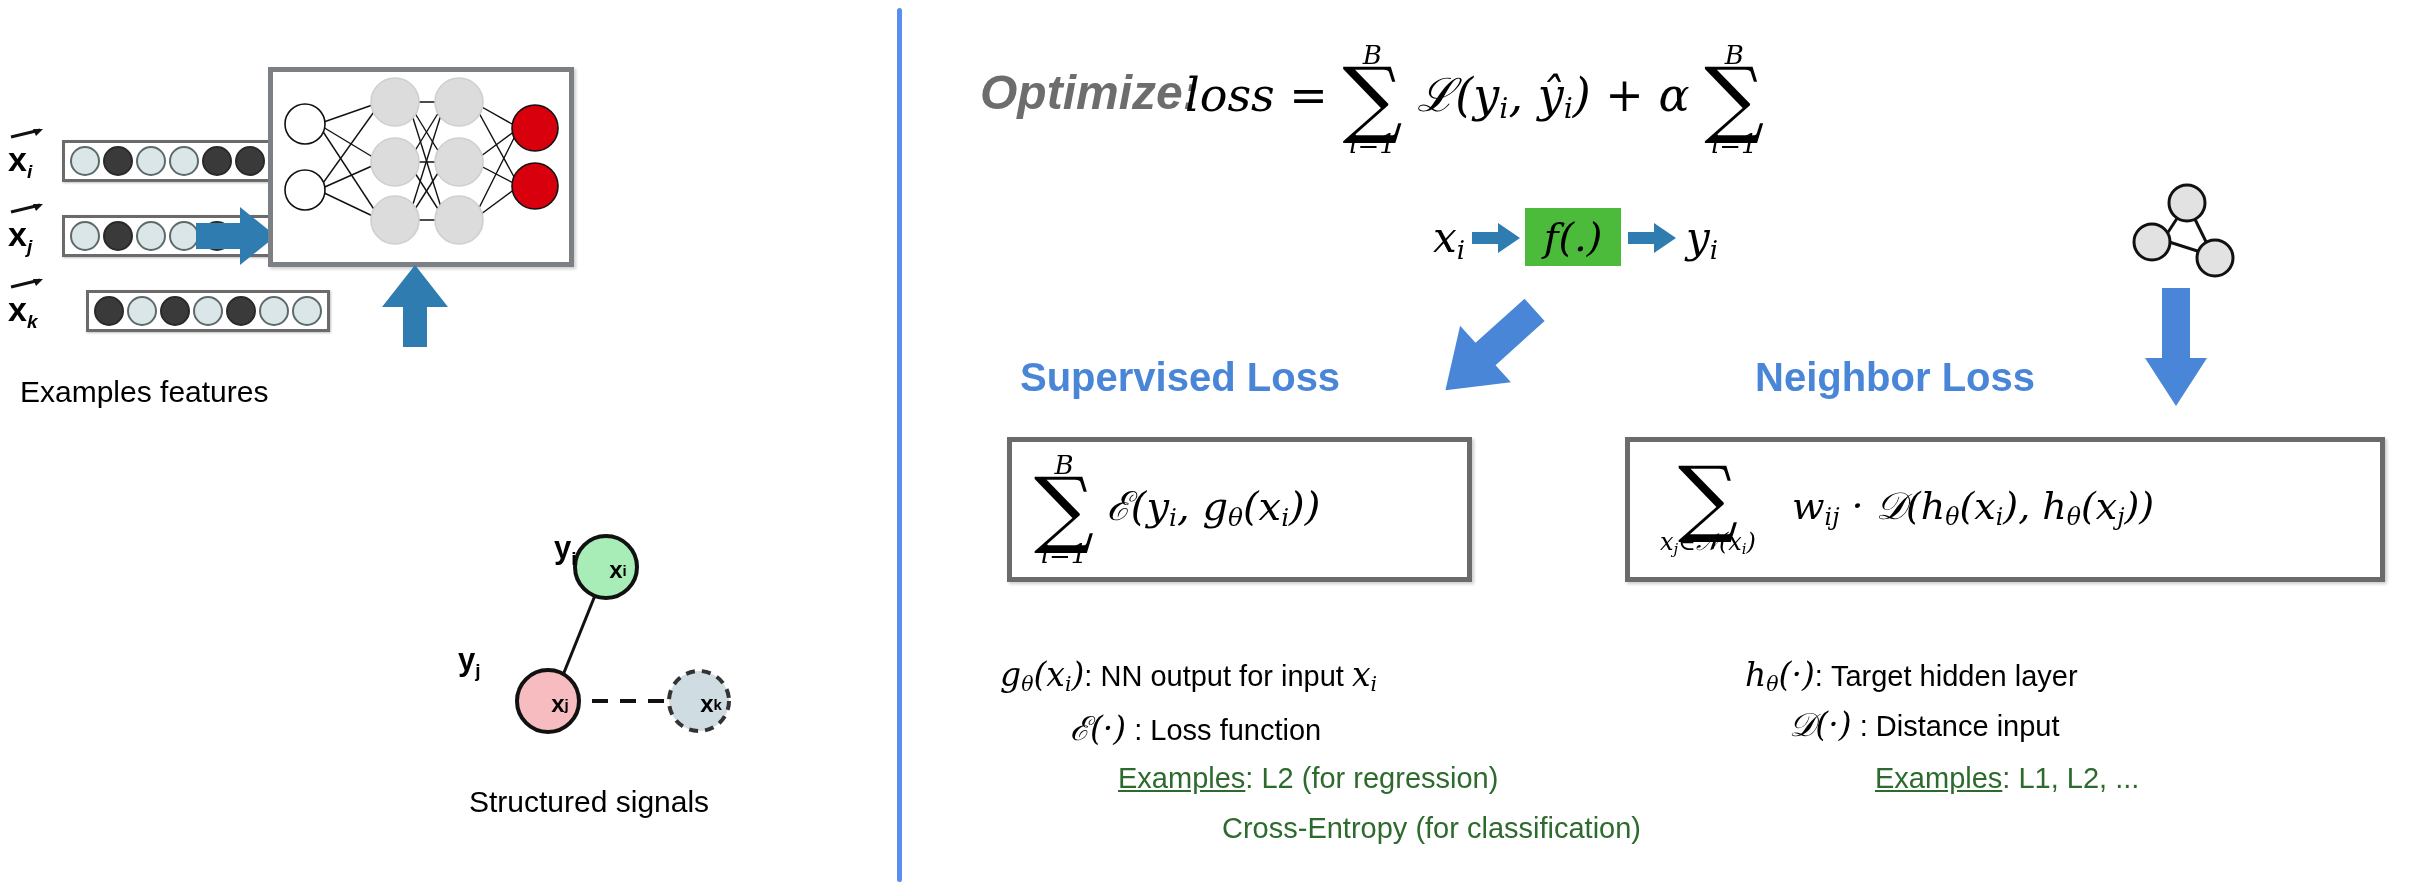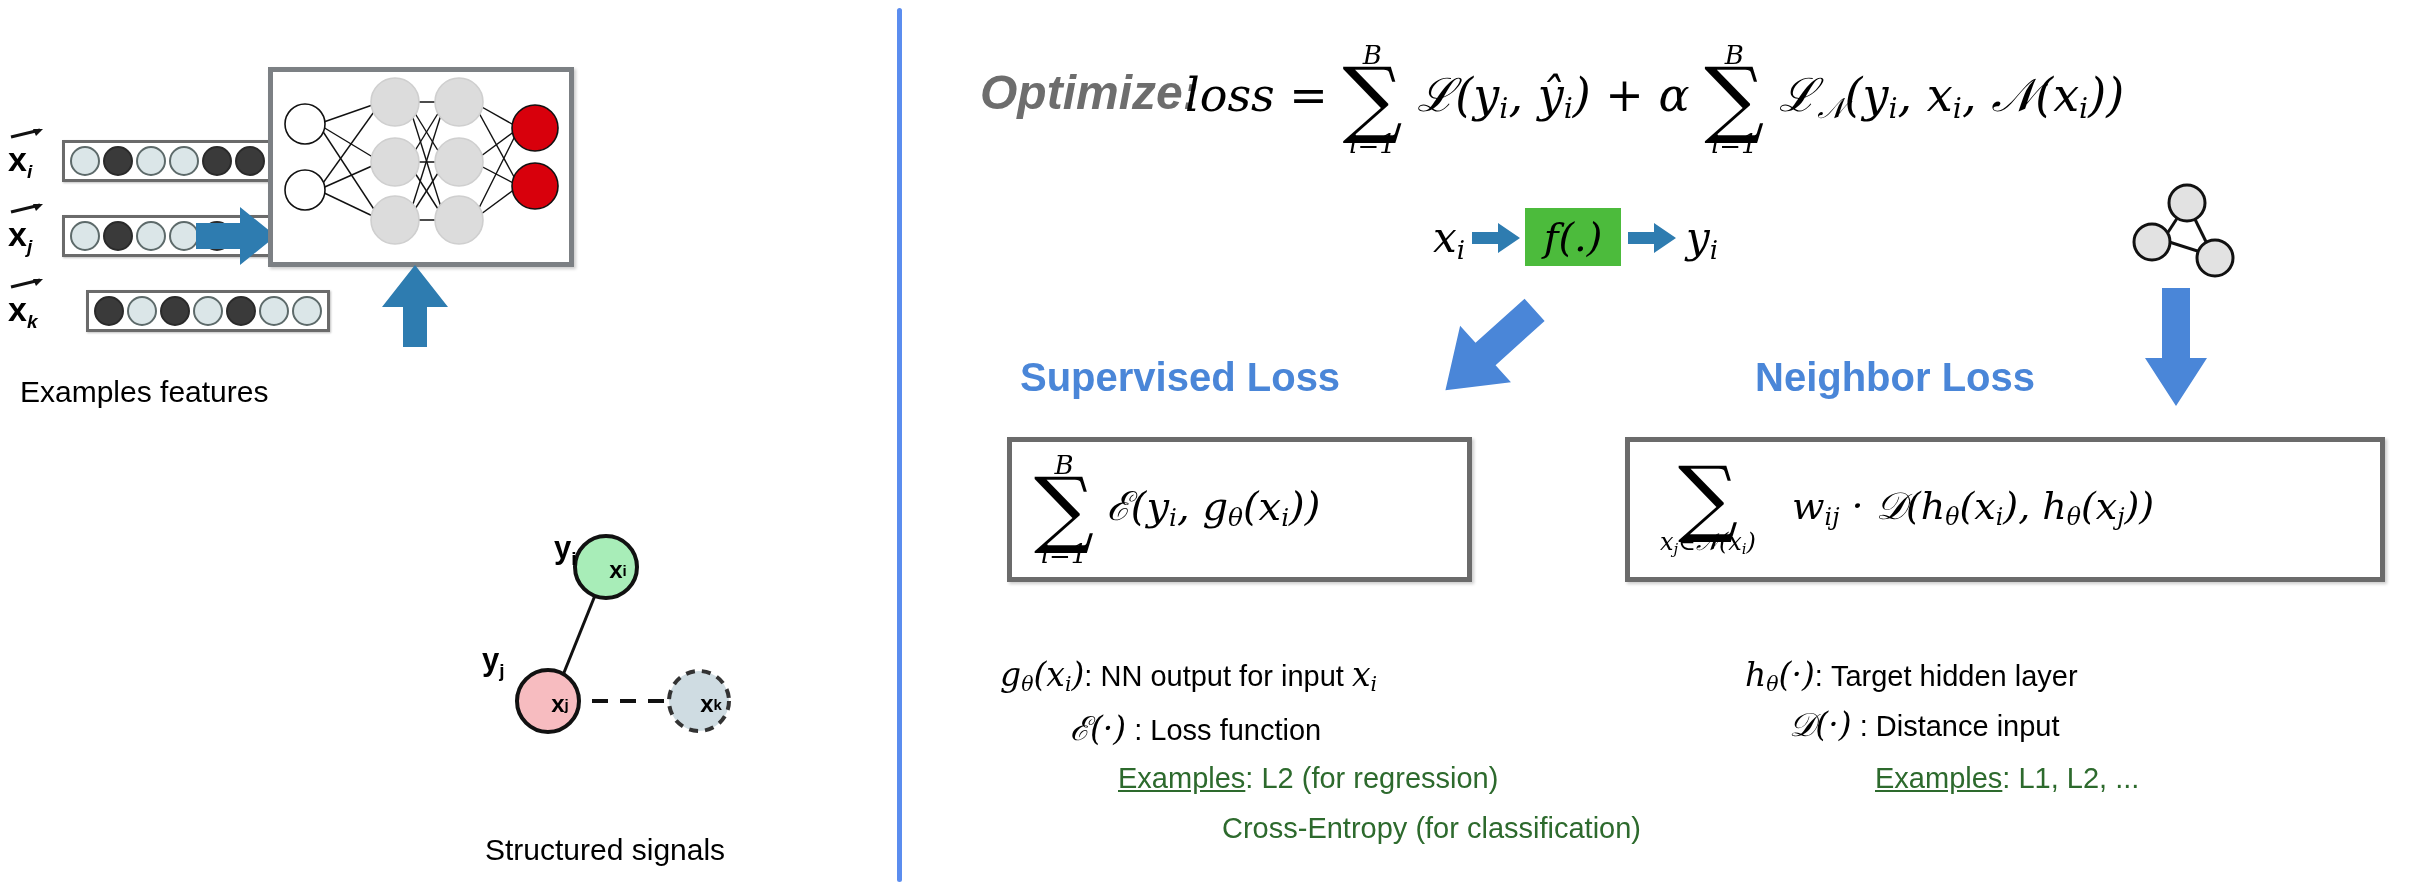--- a/index.html
+++ b/index.html
@@ -198,45 +198,44 @@
     <span class="gs">j</span>
 </div>
 <div class="abs gnode" style="left:683px;top:676px;width:56px;height:56px;background:transparent;box-shadow:none;">
   <span>x</span>
     <span class="gs">k</span>
 </div>
 
 <div class="abs ylabel" style="left:554px;top:530px;">
   <span>y</span><span class="gs">i</span>
 </div>
-<div class="abs ylabel" style="left:482px;top:642px;">
+<div class="abs ylabel" style="left:458px;top:642px;">
   <span>y</span><span class="gs">j</span>
 </div>
 
-<div class="abs caption" style="left:485px;top:785px;margin-top:48px;">Structured signals</div>
+<div class="abs caption" style="left:469px;top:785px;">Structured signals</div>
 
 <div class="abs" id="optimize-label">Optimize:</div>
 
 <div class="abs math" id="mainformula">
   <span>loss</span>
   <span class="mathup">=</span>
   <span class="bigsum">
     <span class="top">B</span>
     <span class="sig">∑</span>
     <span class="bot">i=1</span>
   </span>
   <span>ℒ(<i>y</i><span class="sub">i</span>, <i>ŷ</i><span class="sub">i</span>)</span>
   <span class="mathup">+</span>
   <span>α</span>
   <span class="bigsum">
     <span class="top">B</span>
     <span class="sig">∑</span>
     <span class="bot">i=1</span>
   </span>
-  <span>ℒ<span class="sub">𝒩</span>(<i>y</i><span class="sub">i</span>, <i>x</i><span class="sub">i</span>, 𝒩(<i>x</i><span class="sub">i</span>))</span>
 </div>
 
 <div class="abs math" style="left:1433px;top:213px;font-size:42px;">
   <span>x</span><span class="sub">i</span>
 </div>
 <svg class="abs" style="left:1472px;top:222px;" width="48" height="32" viewBox="0 0 48 32">
   <polygon class="bluearrow" points="0,10 26,10 26,1 48,16 26,31 26,22 0,22"></polygon>
 </svg>
 <div class="abs math" id="fbox">
   <span>f(.)</span>

